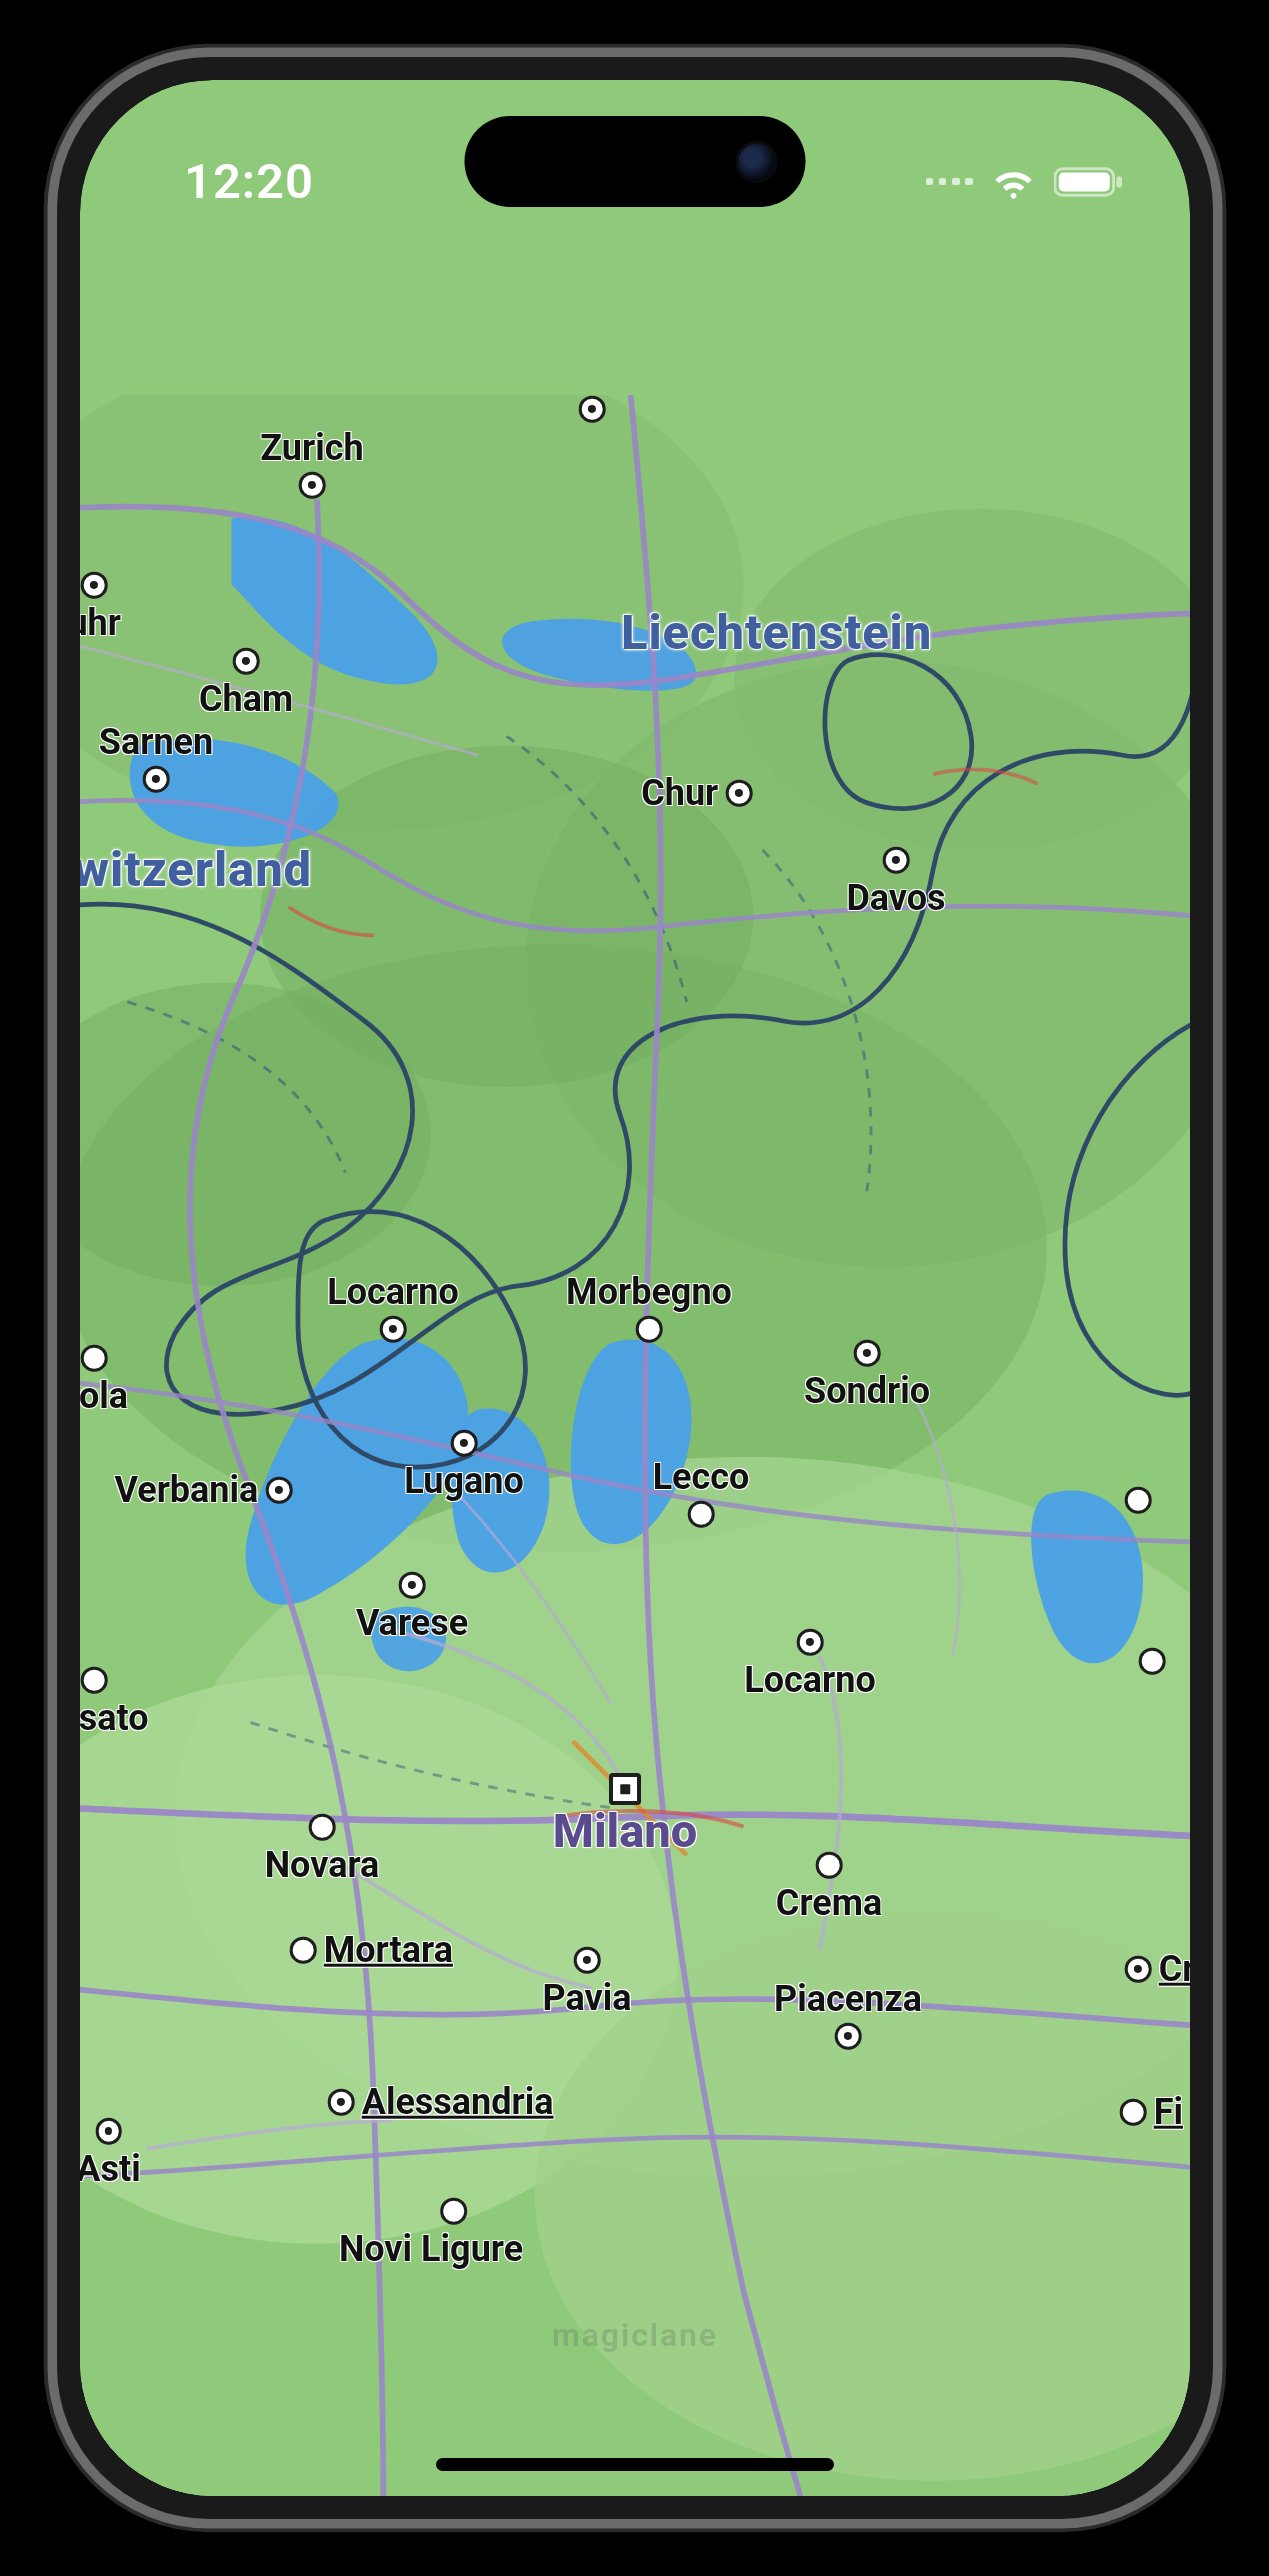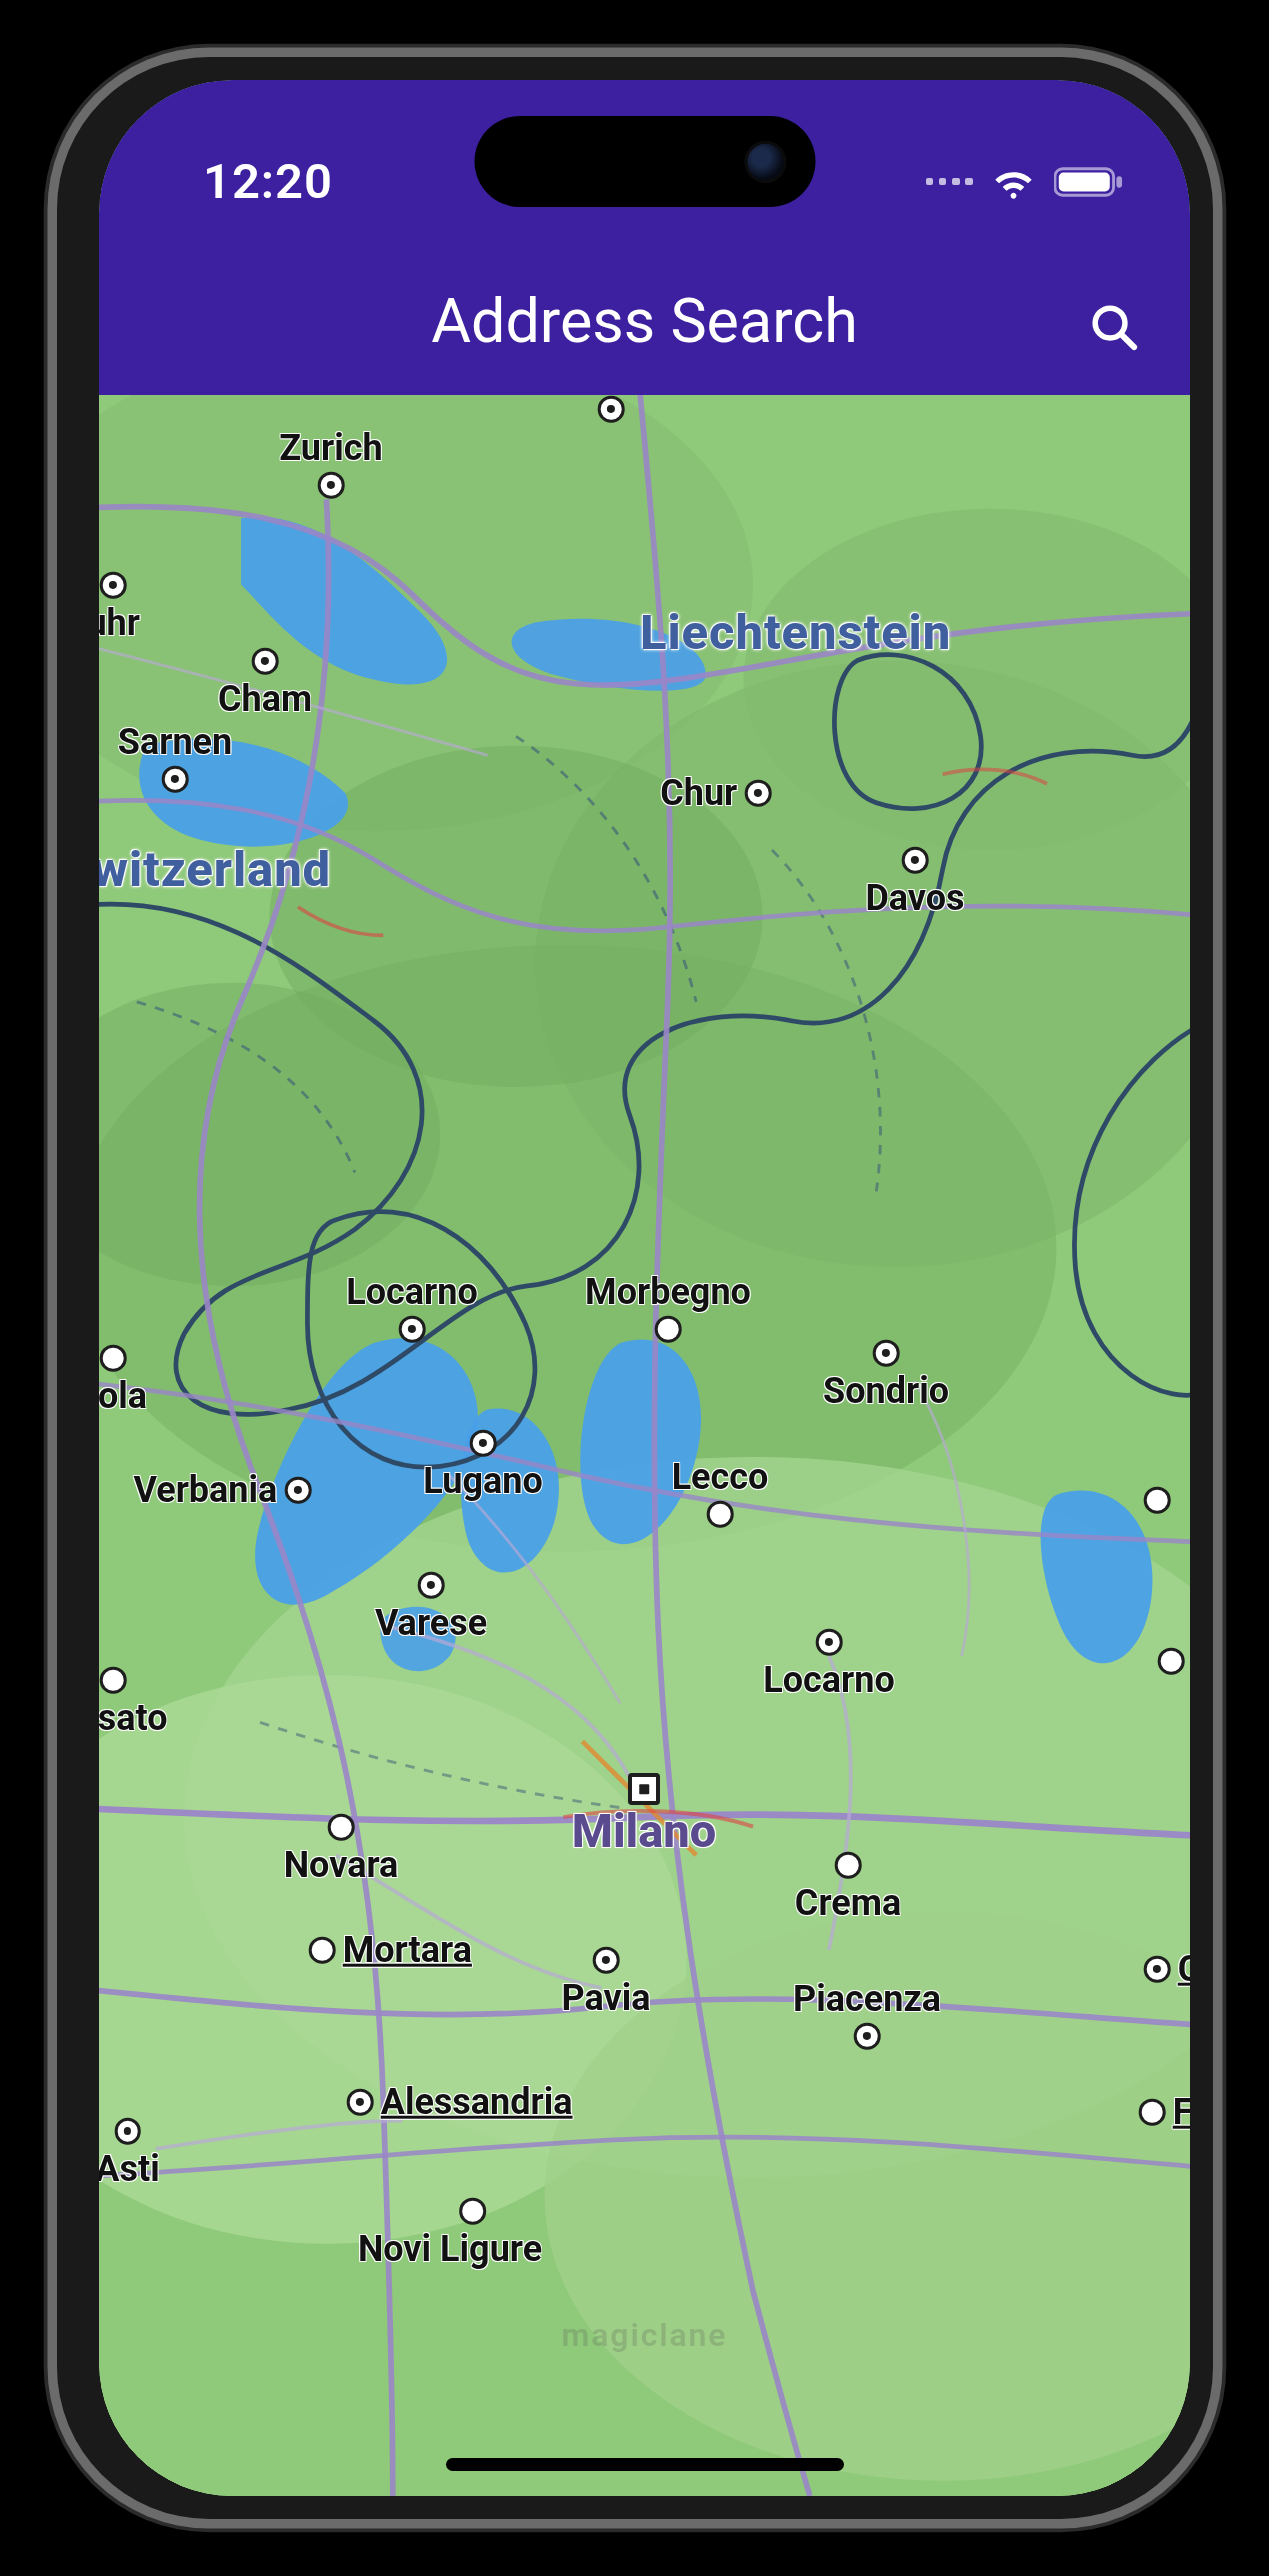--- a/index.html
+++ b/index.html
@@ -23,21 +23,20 @@
     background: #1a1a1a;
     box-shadow: 0 0 0 9.5px #6b6b6b, 0 0 0 13.3px #2b2b2b;
     overflow: hidden;
   }
   .phone-inner {
     position: absolute;
     top: 23px; left: 23px; right: 23px; bottom: 23px;
     border-radius: 133px;
     background: #000;
     overflow: hidden;
-    margin-left: 19px;
   }
   .screen {
     position: absolute;
     top: 0; left: 0; right: 0; bottom: 0;
     border-radius: 133px;
     overflow: hidden;
     background: #8fc97a;
   }
 
   
@@ -239,31 +238,20 @@
           <span class="battery-icon">
             <svg width="70" height="34" viewBox="0 0 74 36">
               <rect x="1" y="4" width="62" height="28" rx="8" fill="none" stroke="#fff" stroke-width="3" opacity=".55"></rect>
               <rect x="5" y="8" width="54" height="20" rx="5" fill="#fff"></rect>
               <rect x="66" y="12" width="6" height="12" rx="3" fill="#fff" opacity=".55"></rect>
             </svg>
           </span>
         </div>
       </div>
 
-      <div class="app-bar">
-        <div class="app-title">Address Search</div>
-        <button class="search-btn">
-          <span>
-            <svg width="55" height="55" viewBox="0 0 24 24" fill="none">
-              <circle cx="10.5" cy="10.5" r="6.5" stroke="#fff" stroke-width="2.4"></circle>
-              <line x1="15.5" y1="15.5" x2="21" y2="21" stroke="#fff" stroke-width="2.6" stroke-linecap="round"></line>
-            </svg>
-          </span>
-        </button>
-      </div>
 
       <div class="map">
         <svg class="bg" viewBox="0 0 1171 2216" preserveAspectRatio="xMidYMid slice">
 
           <rect x="0" y="0" width="1171" height="2216" fill="#8fc97a"></rect>
           <ellipse cx="300" cy="200" rx="400" ry="260" fill="#86bf72" opacity=".7"></ellipse>
           <ellipse cx="850" cy="600" rx="380" ry="320" fill="#7fb86b" opacity=".6"></ellipse>
           <ellipse cx="500" cy="900" rx="520" ry="320" fill="#79b265" opacity=".55"></ellipse>
           <ellipse cx="700" cy="1500" rx="600" ry="380" fill="#a3d48e" opacity=".8"></ellipse>
           <ellipse cx="250" cy="1650" rx="380" ry="300" fill="#a9d994" opacity=".85"></ellipse>

